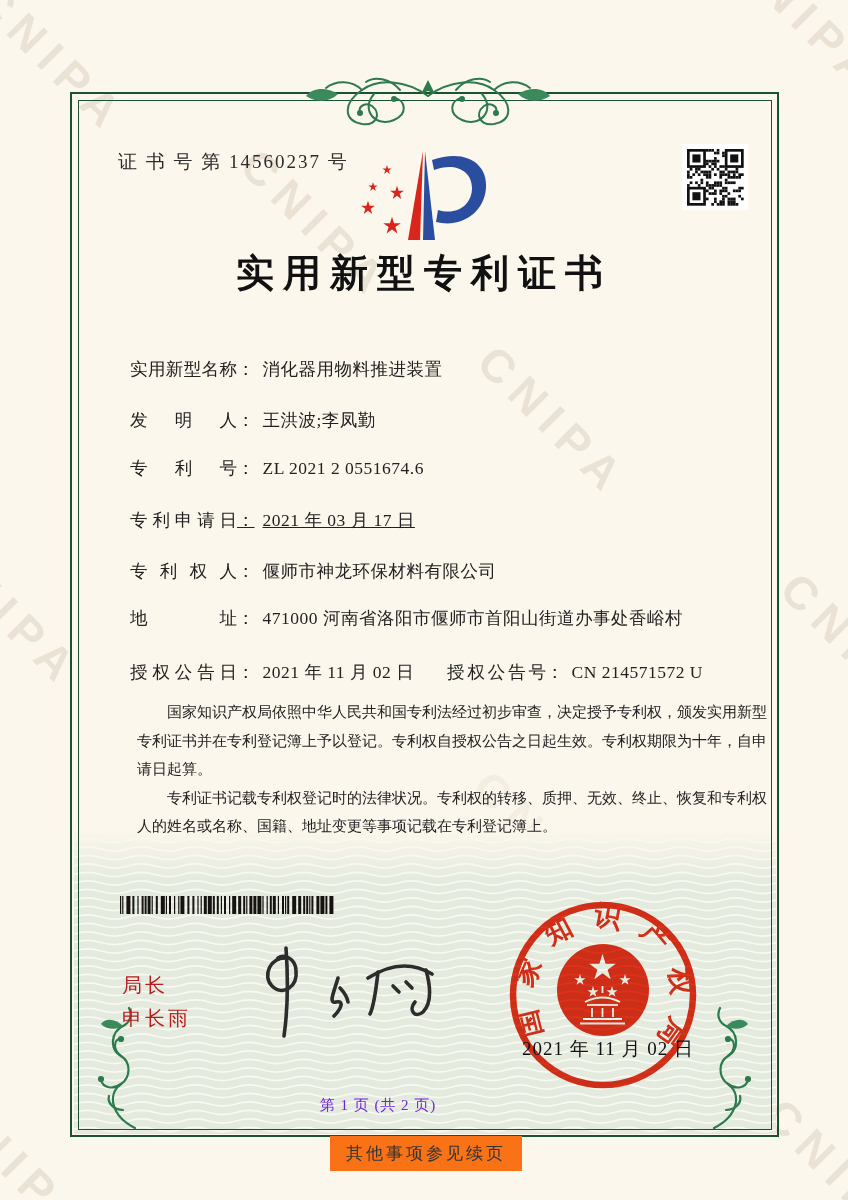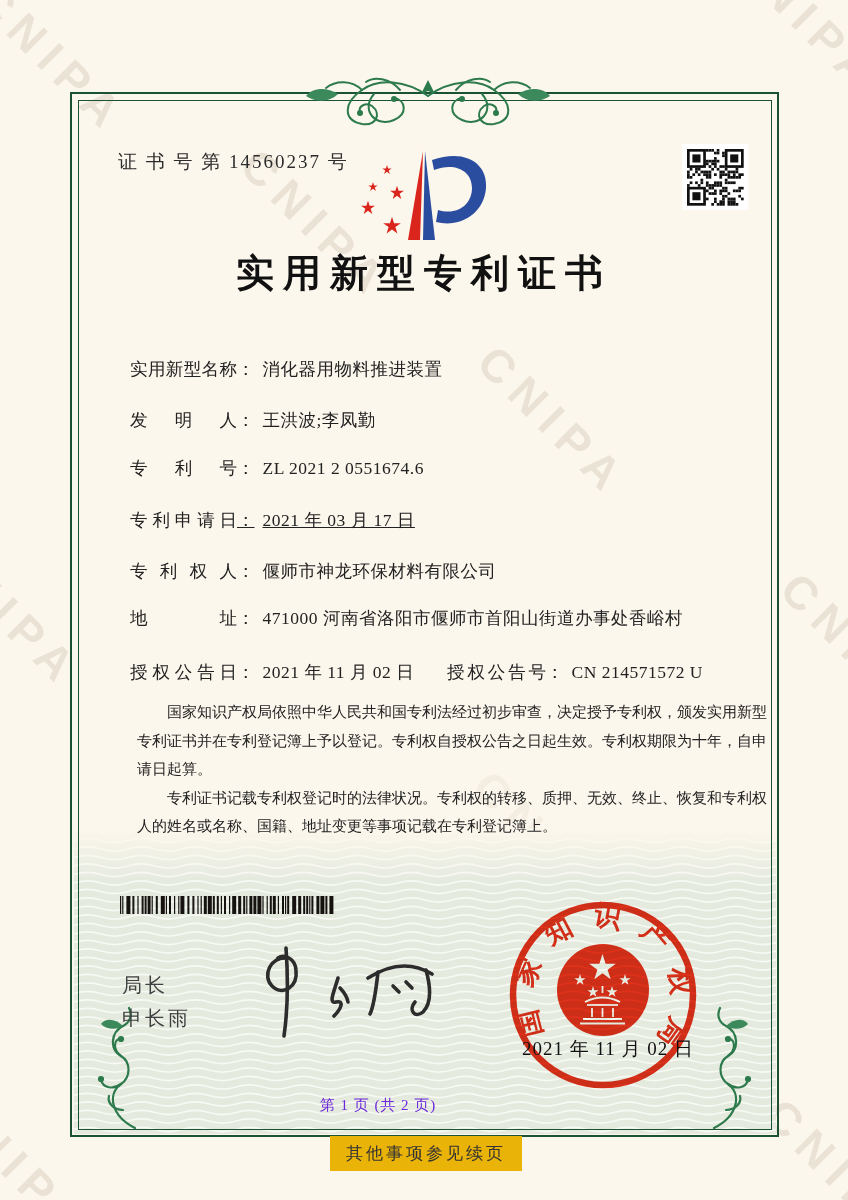--- a/index.html
+++ b/index.html
@@ -47,31 +47,31 @@
   .r1{top:357px;} .r2{top:408px;} .r3{top:456px;} .r4{top:508px;text-decoration:underline;}
   .r5{top:559px;} .r6{top:606px;} .r7{top:660px;}
   .pair2{position:absolute;left:317px;top:0;}
   .pair2 .flabel{width:99px;}
 
   .body-text{position:absolute;left:118px;top:698px;width:630px;font-size:15px;
       line-height:28.5px;color:#222;margin-left:19px;}
   .body-text p{margin:0;text-indent:2em;}
 
   .barcode{position:absolute;left:120px;top:896px;}
-  .chief{position:absolute;left:122px;font-size:20px;color:#404040;letter-spacing:3px;}
+  .chief{position:absolute;left:122px;font-size:20px;color:#b91c1c;letter-spacing:3px;}
   .chief.t1{top:972px;} .chief.t2{top:1005px;}
   .signature{position:absolute;left:250px;top:946px;opacity:.92;}
 
   .seal{position:absolute;left:506px;top:898px;mix-blend-mode:multiply;}
   .seal-date{position:absolute;left:522px;top:1036px;width:176px;font-size:19px;
       color:#101010;letter-spacing:1px;white-space:nowrap;}
 
   .page-footer{position:absolute;left:0;top:1096px;width:756px;text-align:center;
       font-size:15px;color:#6d28d9;letter-spacing:1px;}
-  .cont-note{position:absolute;left:330px;top:1136px;background:#eab308;
+  .cont-note{position:absolute;left:330px;top:1136px;background:#f97316;
       padding:6px 16px;font-size:17px;color:#333;letter-spacing:3px;}
 </style>
 </head>
 <body>
 
 <div class="page">
 
   <div class="wm wm1">CNIPA</div>
   <div class="wm wm2">CNIPA</div>
   <div class="wm wm3">CNIPA</div>

